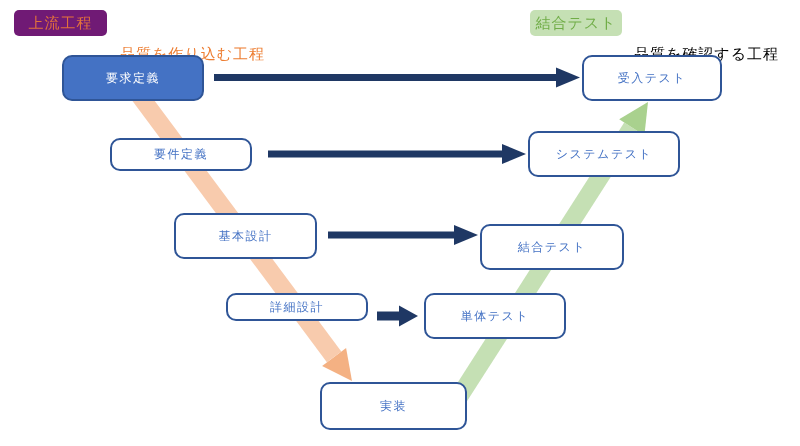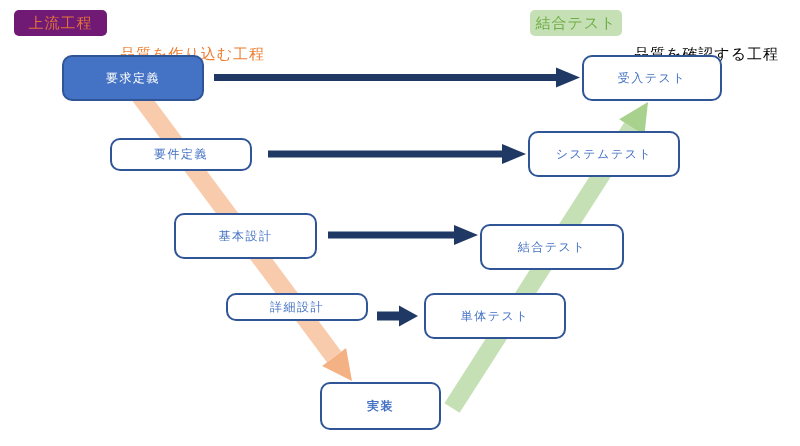--- a/index.html
+++ b/index.html
@@ -43,21 +43,21 @@
     color: #4472C4;
     font-size: 12px;
     letter-spacing: 1.5px;
   }
   .pbox.filled { background: #4472C4; color: #ffffff; }
 
   .b-req  { left: 62px;  top: 55px;  width: 142px; height: 46px; }
   .b-def  { left: 110px; top: 131px; width: 142px; height: 33px; margin-top: 7px; }
   .b-bas  { left: 174px; top: 213px; width: 143px; height: 46px; }
   .b-det  { left: 226px; top: 293px; width: 142px; height: 28px; }
-  .b-imp  { left: 320px; top: 382px; width: 121px; height: 48px; font-weight: bold; }
+  .b-imp  { left: 320px; top: 382px; width: 147px; height: 48px; }
   .b-acc  { left: 582px; top: 55px;  width: 140px; height: 46px; }
   .b-sys  { left: 528px; top: 131px; width: 152px; height: 46px; }
   .b-int  { left: 480px; top: 224px; width: 144px; height: 46px; }
   .b-unit { left: 424px; top: 293px; width: 142px; height: 46px; }
 </style>
 </head>
 <body>
 
 <div class="canvas">
 

